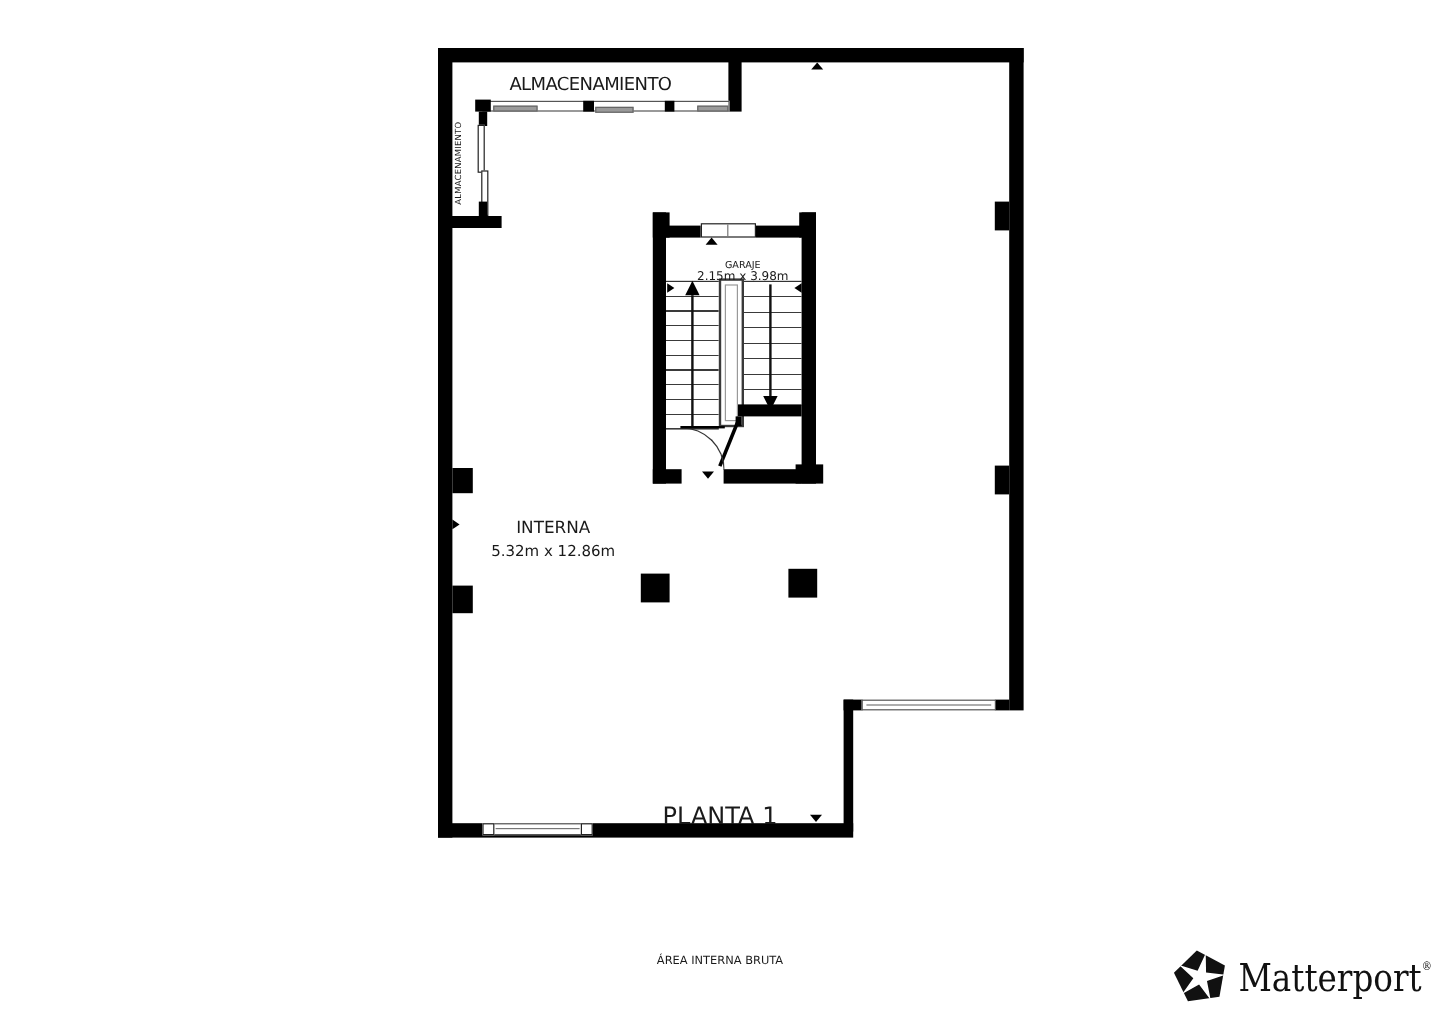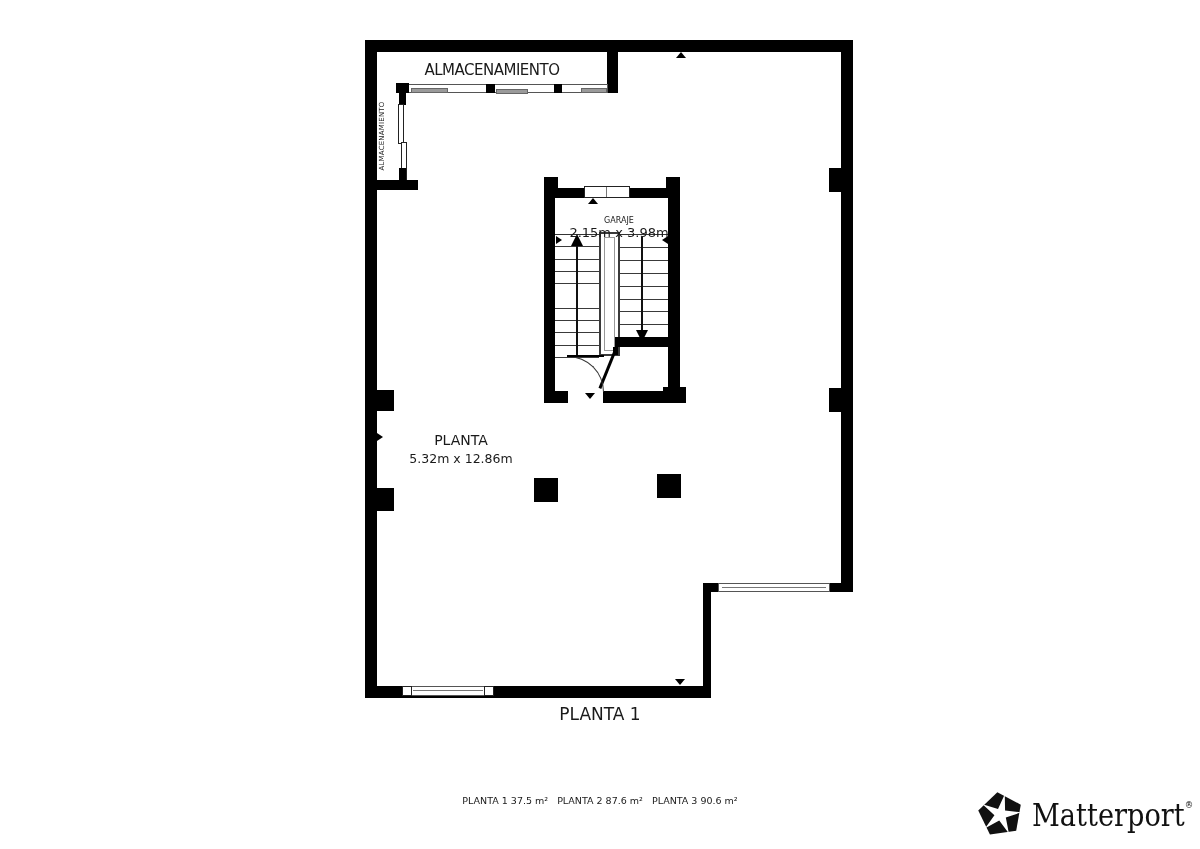--- a/index.html
+++ b/index.html
@@ -105,31 +105,31 @@
 
   <div class="wall" style="left:615px;top:337px;width:53px;height:10px;"></div>
   <div class="wall" style="left:613px;top:347px;width:5px;height:8px;"></div>
   <div class="shaft" style="left:617px;top:350px;width:42px;height:3px;background:#000;transform:rotate(112deg);transform-origin:0 0;"></div>
 
   <div class="door-arc" style="left:568px;top:356px;width:36px;height:36px;"></div>
   <div class="shaft" style="left:567px;top:355px;width:37px;height:2px;background:#000;"></div>
   <div class="tri" style="left:585px;top:393px;border-top:6px solid #000;border-left:5px solid transparent;border-right:5px solid transparent;"></div>
 
   <div class="label" style="left:559px;top:216px;width:120px;font-size:8px;">GARAJE</div>
-  <div class="label" style="left:559px;top:225px;width:120px;font-size:13px;">2.15m x 3.98m</div>
+  <div class="label" style="left:559px;top:225px;width:120px;font-size:10px;">2.15m x 3.98m</div>
 
   <div class="wall" style="left:534px;top:478px;width:24px;height:24px;"></div>
   <div class="wall" style="left:657px;top:474px;width:24px;height:24px;"></div>
-  <div class="label" style="left:381px;top:432px;width:160px;font-size:14px;">PLANTA</div>
+  <div class="label" style="left:381px;top:432px;width:160px;font-size:14px;">INTERNA</div>
   <div class="label" style="left:381px;top:451px;width:160px;font-size:12.5px;">5.32m x 12.86m</div>
 
-  <div class="label" style="left:500px;top:704px;width:200px;font-size:17px;">PLANTA 1</div>
+  <div class="label" style="left:500px;top:668px;width:200px;font-size:20px;">PLANTA 1</div>
 
   <div class="footer">
-    <div>PLANTA 1 37.5 m²   PLANTA 2 87.6 m²   PLANTA 3 90.6 m²</div>
+    <div>ÁREA INTERNA BRUTA</div>
     
     
     
   </div>
 
   <div class="logo">
     <svg width="47" height="51" viewBox="0 0 100 100">
       <polygon points="43.3,2.5 93.1,29.0 83.4,84.5 27.5,92.4 2.7,41.7" fill="#111"></polygon>
       <polygon points="59.1,7.0 59.7,41.3 93.8,45.4 61.3,56.5 67.9,90.2 47.3,62.7 17.3,79.4 37.1,51.4 11.9,28.0 44.7,38.1" fill="#ffffff"></polygon>
     </svg>

